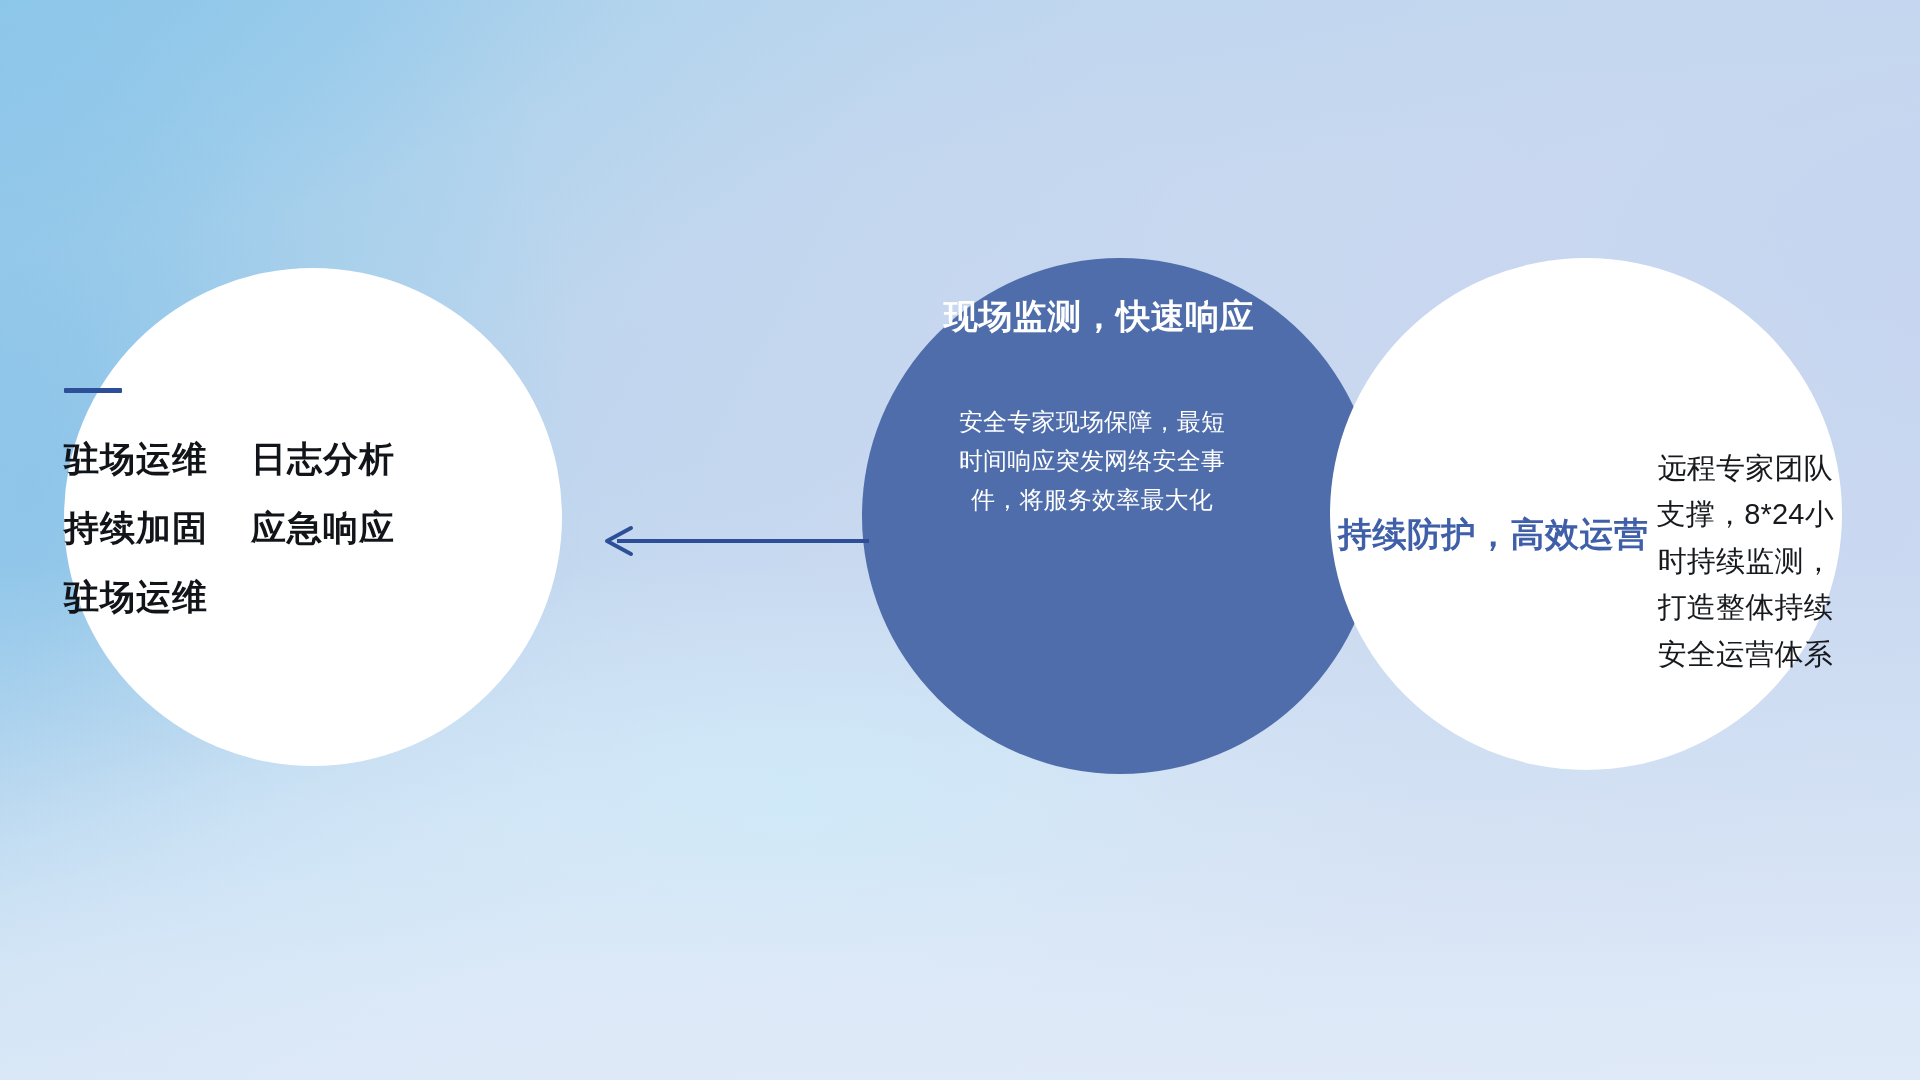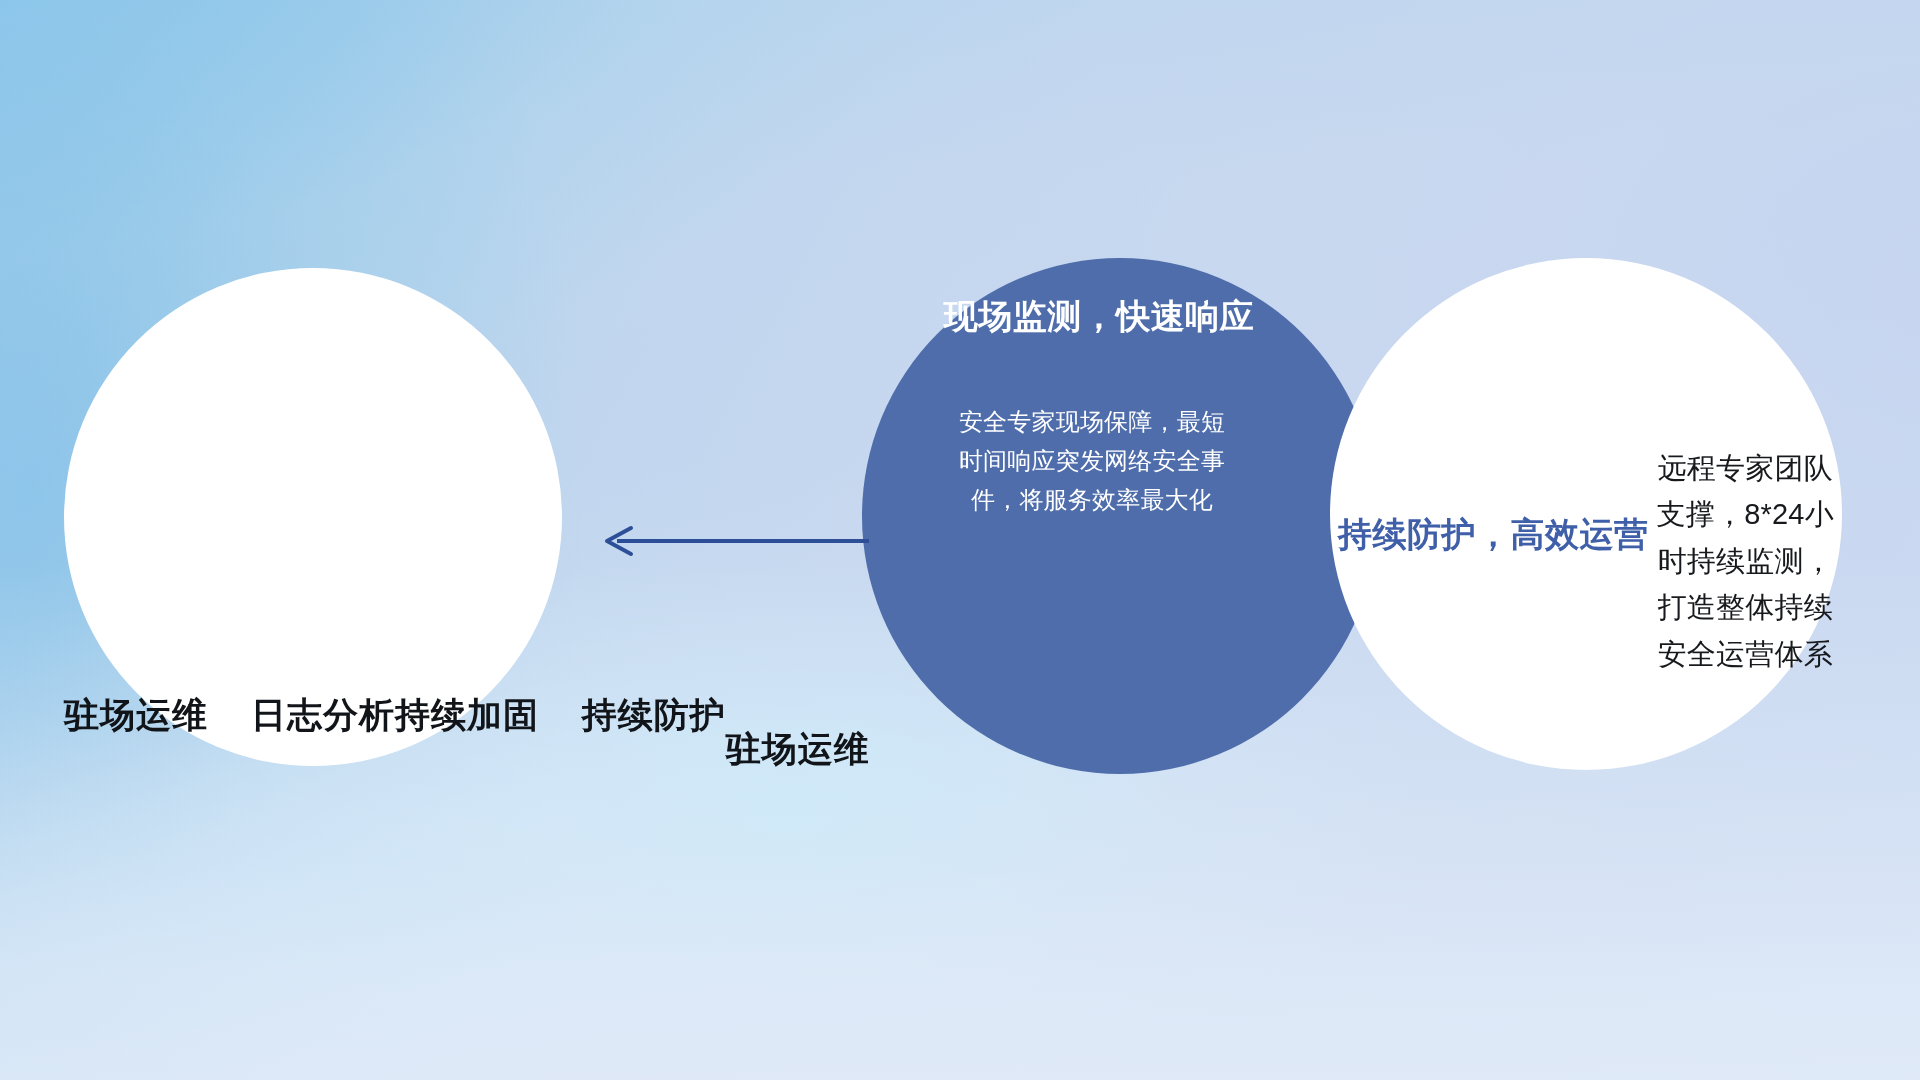--- a/index.html
+++ b/index.html
@@ -116,21 +116,22 @@
     background: #ffffff;
   }
   
   #left-content {
     position: absolute;
     left: 64px;
     top: 268px;
     width: 498px;
     height: 498px;
     display: flex;
-    align-items: flex-end;
+    flex-direction: column;
+    align-items: flex-start;
     justify-content: flex-start;
     padding-top: 120px;
     box-sizing: border-box;
   }
   #left-divider {
     width: 58px;
     height: 5px;
     background: #2d4f97;
     border-radius: 1px;
     margin-bottom: 48px;
@@ -239,21 +240,21 @@
   <div class="circle" id="circle-right"></div>
 
   <svg id="flow-arrow" viewBox="0 0 280 60">
     <line x1="274" y1="29" x2="22" y2="29" stroke="#2d4f97" stroke-width="4"></line>
     <polyline points="36,16 12,29 36,42" fill="none" stroke="#2d4f97" stroke-width="4" stroke-linecap="round" stroke-linejoin="round"></polyline>
   </svg>
 
   <div id="left-content">
     <div id="left-divider"></div>
     <div class="left-line">驻场运维    日志分析</div>
-    <div class="left-line">持续加固    持续防护</div>
+    <div class="left-line">持续加固    应急响应</div>
     <div class="left-line">驻场运维</div>
   </div>
 
   <div id="center-content">
     <div id="center-title">现场监测，快速响应</div>
     <div id="center-body">安全专家现场保障，最短时间响应突发网络安全事件，将服务效率最大化</div>
   </div>
 
   <div id="right-content">
     <div id="right-title">持续防护，高效运营</div>

